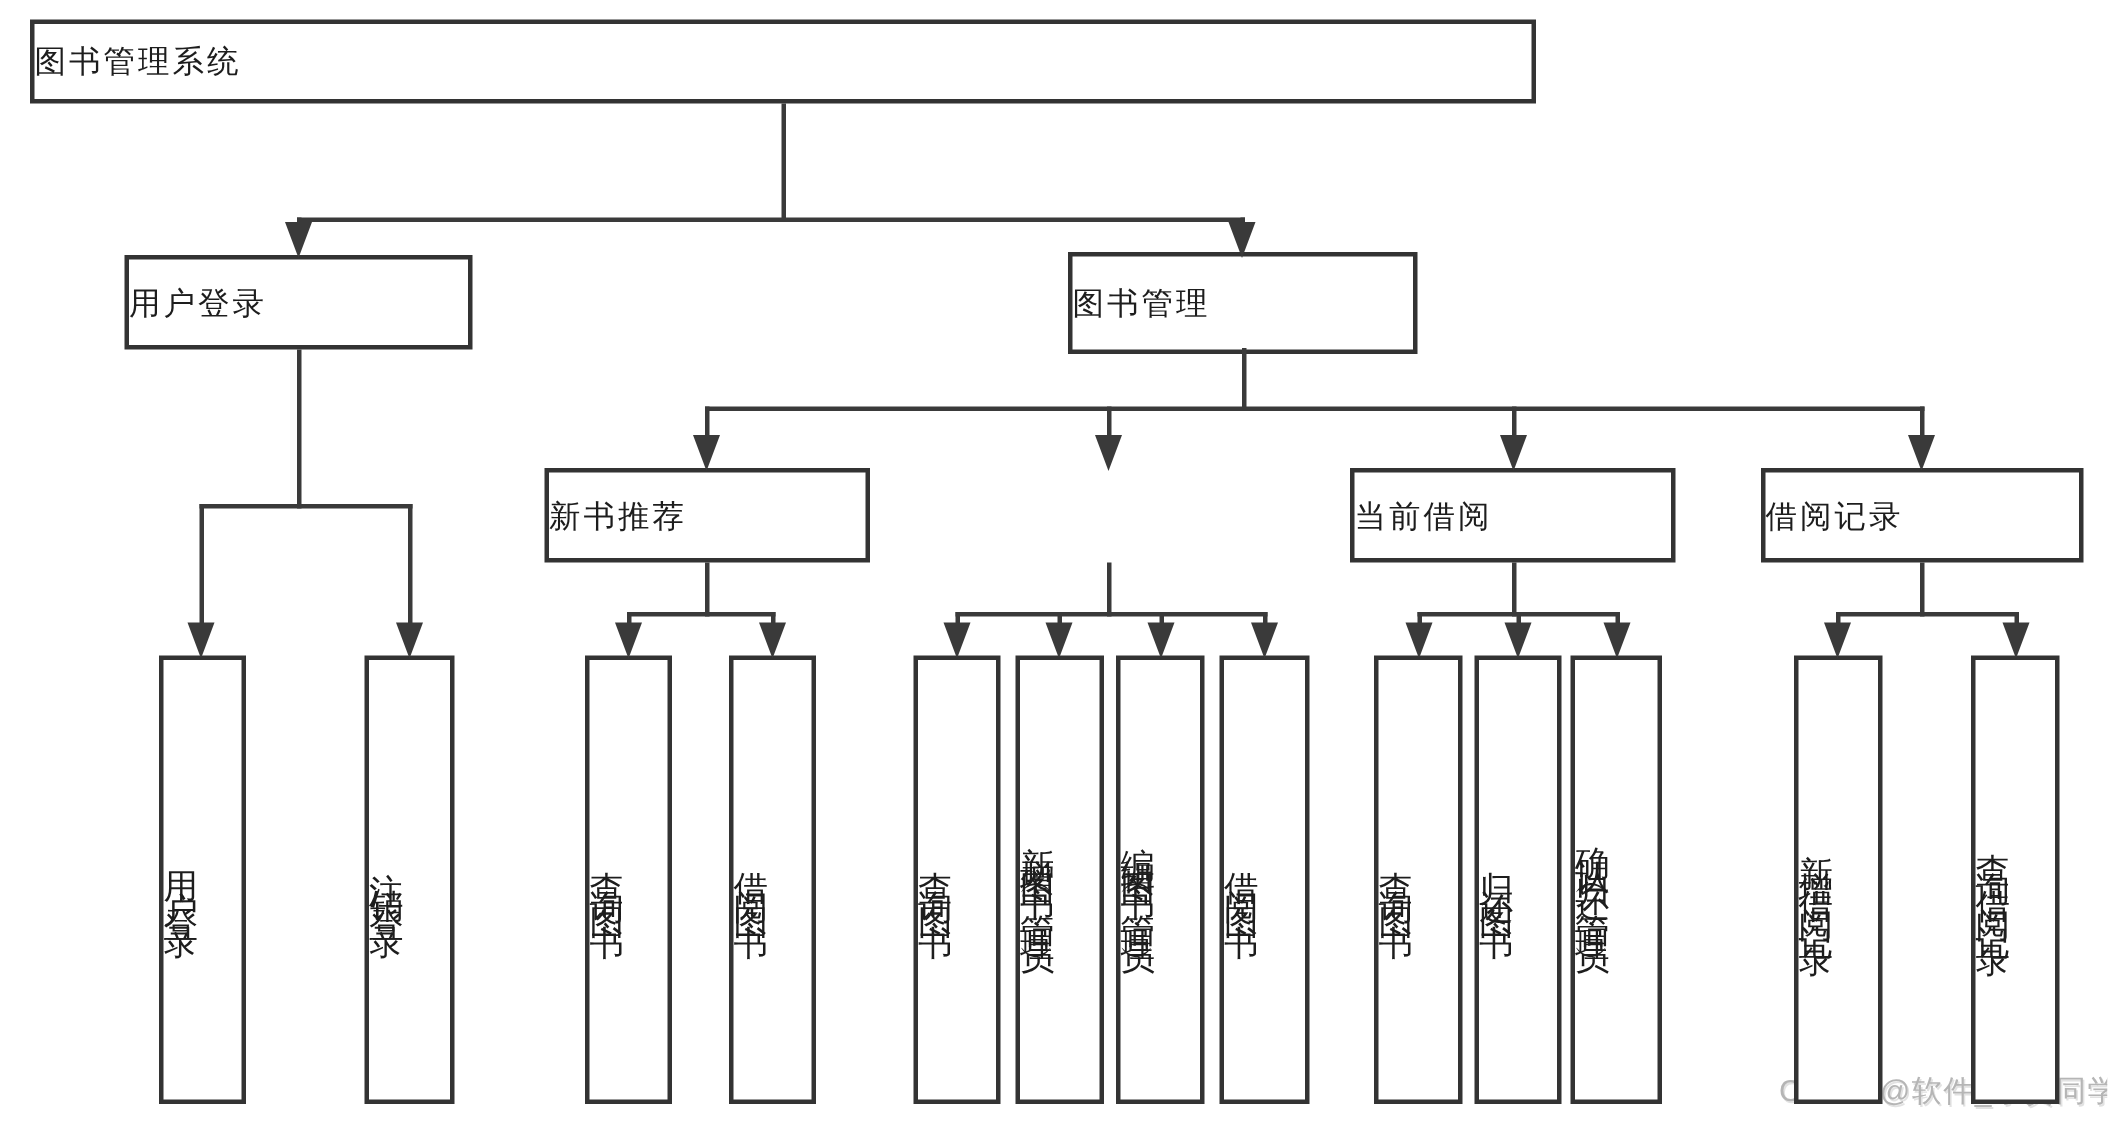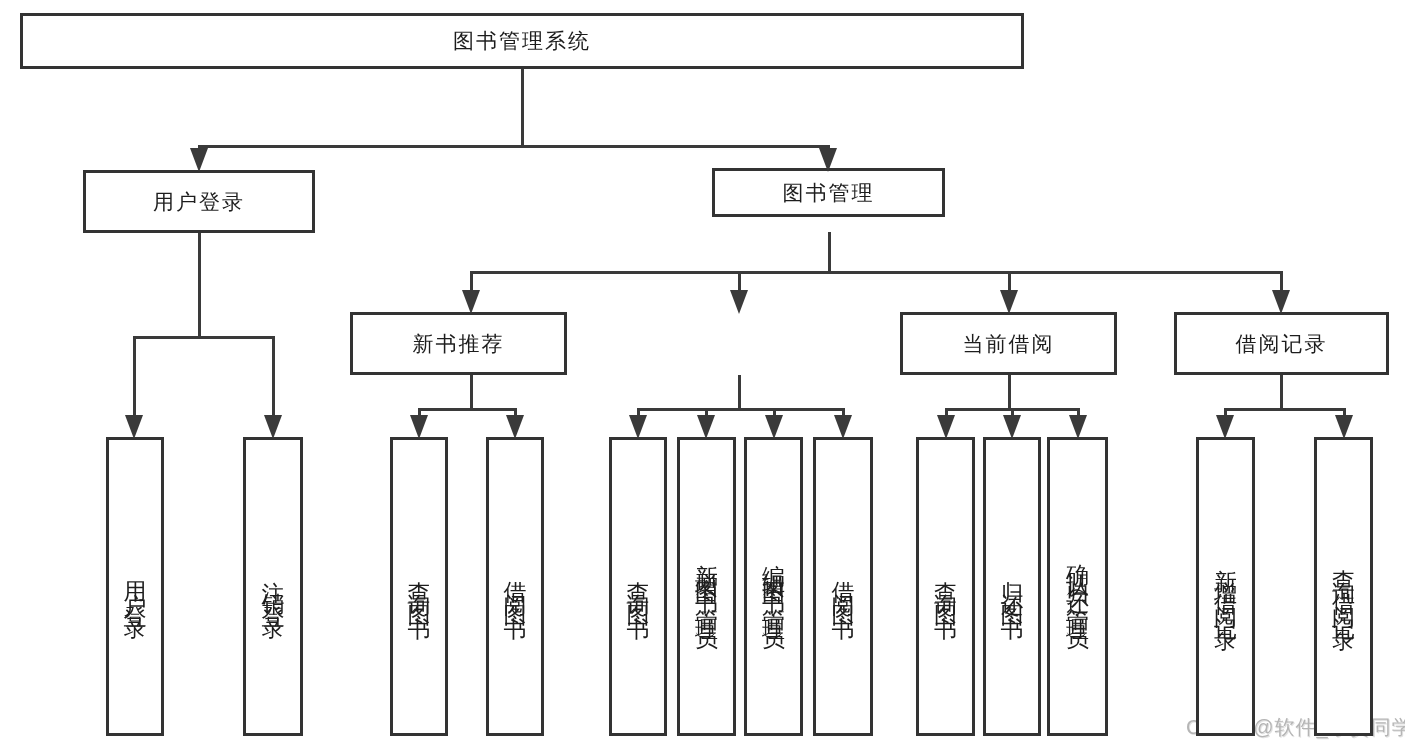--- a/index.html
+++ b/index.html
@@ -1,20 +1,20 @@
 <!DOCTYPE html>
 <html><head>
 <meta charset="utf-8">
 <style>
   html,body{margin:0;padding:0;background:#ffffff;}
   body{font-family:"Liberation Sans","DejaVu Sans",sans-serif;}
   #stage{position:relative;width:1405px;height:747px;background:#ffffff;overflow:hidden;}
   .node{
     position:absolute;box-sizing:border-box;background:#ffffff;
-    border:3px solid #333333;display:flex;align-items:center;justify-content:center;
+    border:3px solid #333333;display:flex;align-items:center;
     color:#1d1d1d;font-size:21px;letter-spacing:2px;white-space:nowrap;
   }
   .node.v{font-size:23px;letter-spacing:0;}
   .node.v > span{
     writing-mode:vertical-rl;text-orientation:mixed;
     letter-spacing:12px;line-height:1;display:block;
   }
   .seg{position:absolute;background:#3a3a3a;}
   .arrow{
     position:absolute;width:0;height:0;
@@ -31,24 +31,24 @@
 <body>
 
 <div id="stage">
   <div id="watermark">CSDN @软件_小贺同学</div>
 <div class="node" style="left: 20px; top: 13px; width: 1004px; height: 56px;">
       <span>图书管理系统</span>
     </div>
     <div class="node" style="left: 83px; top: 170px; width: 232px; height: 63px;">
       <span>用户登录</span>
     </div>
-    <div class="node" style="left: 712px; top: 168px; width: 233px; height: 49px;">
+    <div class="node" style="left: 712px; top: 168px; width: 233px; height: 68px;">
       <span>图书管理</span>
     </div>
-    <div class="node" style="left: 350px; top: 312px; width: 217px; height: 63px;">
+    <div class="node" style="left: 363px; top: 312px; width: 217px; height: 63px;">
       <span>新书推荐</span>
     </div>
     <div class="node" style="left: 1174px; top: 312px; width: 215px; height: 63px;">
       <span>借阅记录</span>
     </div>
     <div class="node" style="left: 900px; top: 312px; width: 217px; height: 63px;">
       <span>当前借阅</span>
     </div>
     <div class="node v" style="left: 106px; top: 437px; width: 58px; height: 299px;">
       <span>用户登录</span>

